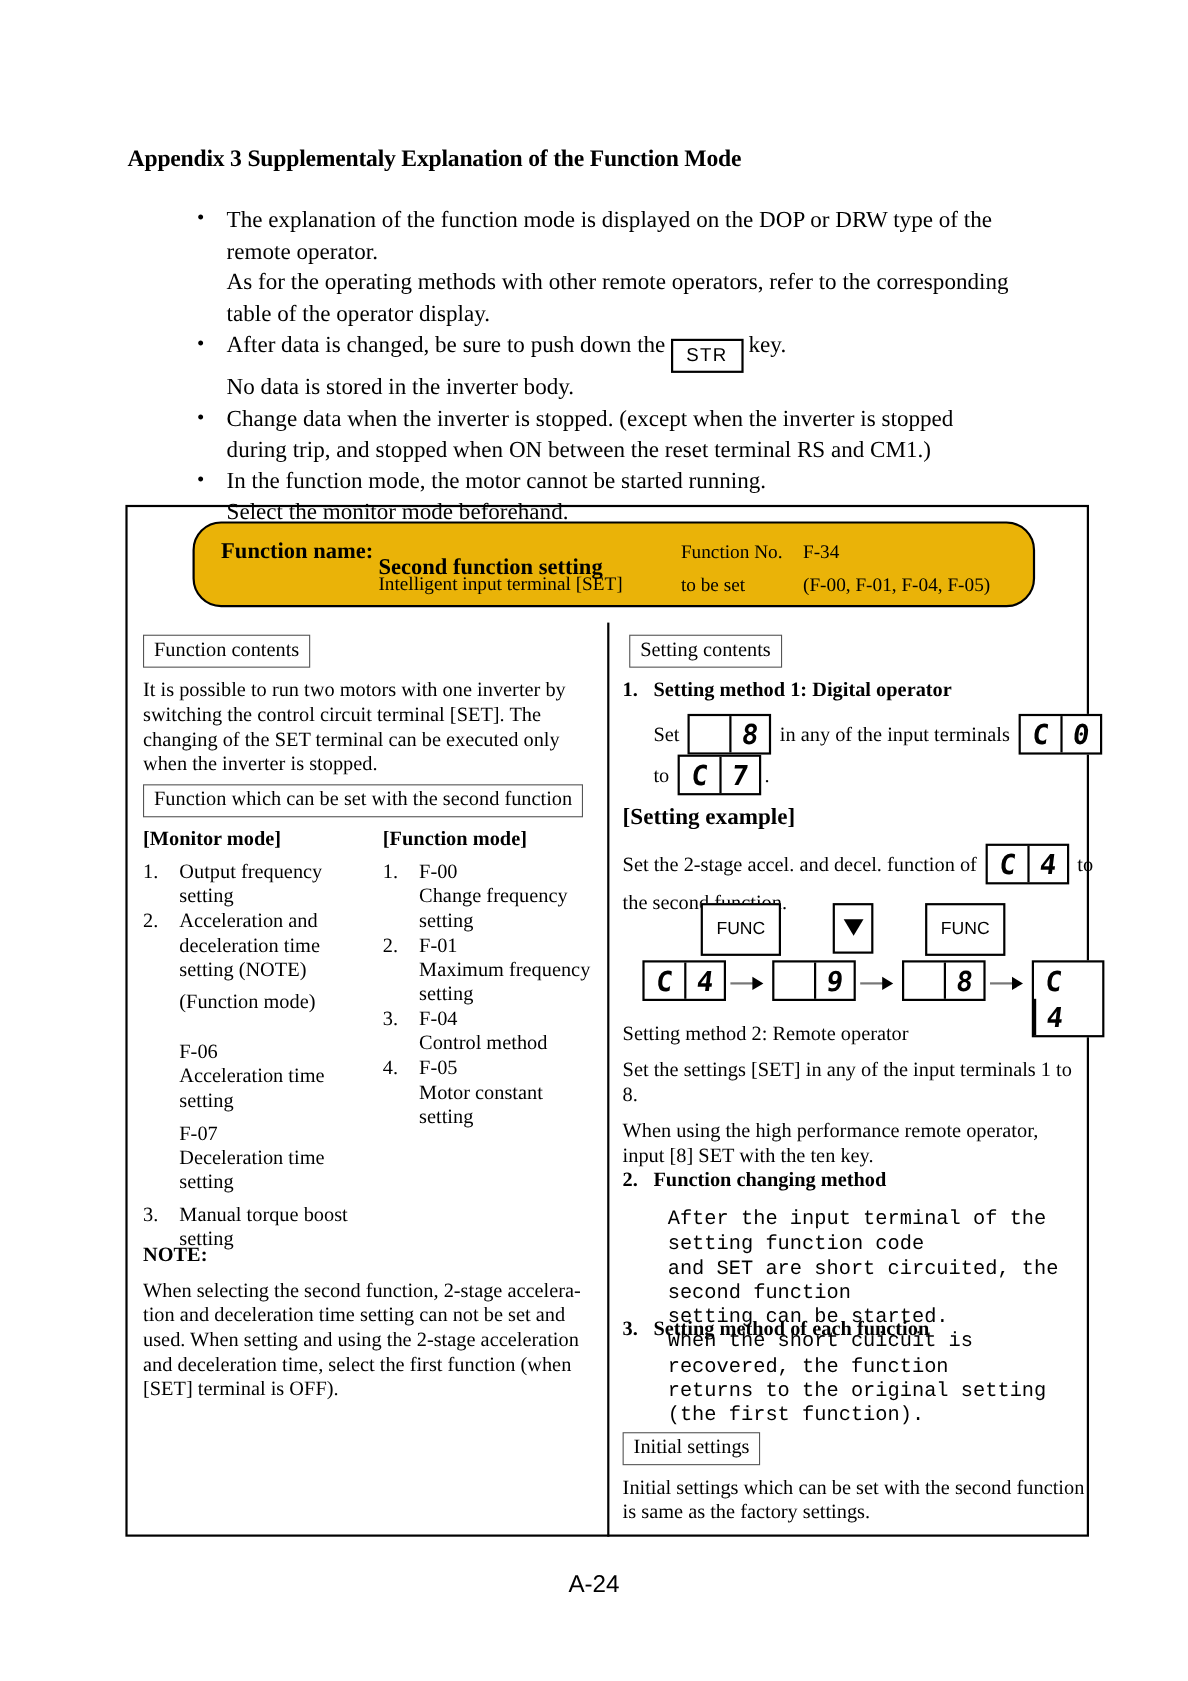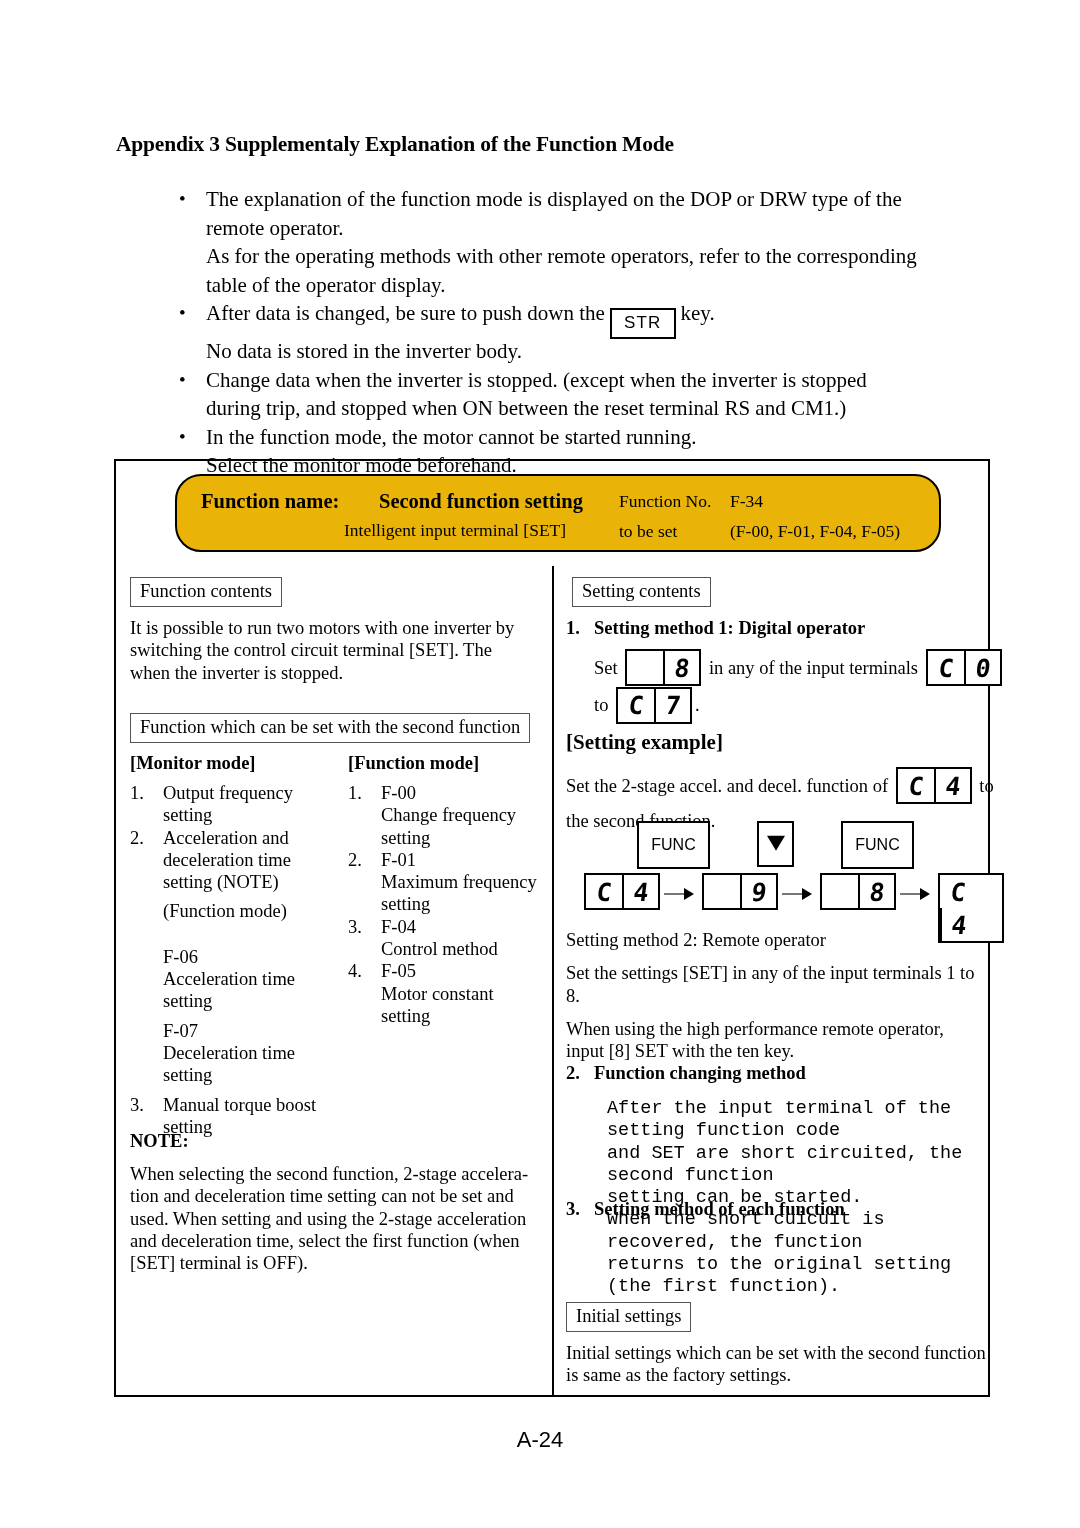--- a/index.html
+++ b/index.html
@@ -98,25 +98,24 @@
     position: absolute;
     left: 24px;
     top: 14px;
     font-size: 20.5px;
     font-weight: bold;
     white-space: nowrap;
   }
   .fn-value {
     position: absolute;
     left: 167px;
-    top: 14px;
+    top: 29px;
     font-size: 20.5px;
     font-weight: bold;
     white-space: nowrap;
-    margin-left: 35px;
   }
   .fn-sub {
     position: absolute;
     left: 167px;
     top: 44px;
     font-size: 17.5px;
     white-space: nowrap;
   }
   .fn-no-label {
     position: absolute;
@@ -338,20 +337,21 @@
     <span class="fn-codes">(F-00, F-01, F-04, F-05)</span>
   </div>
 
   <div class="tb" style="left:14px; top:116px;">
     <span class="cap-box">Function contents</span>
   </div>
 
   <div class="tb body-text" style="left:14px; top:156px; width:412px;">
     <div>It is possible to run two motors with one inverter by</div>
     <div>switching the control circuit terminal [SET].  The</div>
+    <div>changing of the SET terminal can be executed only</div>
     <div>when the inverter is stopped.</div>
   </div>
 
   <div class="tb" style="left:14px; top:252px;">
     <span class="cap-box">Function which can be set with the second function</span>
   </div>
 
   <div class="modes">
 
     <div class="mode-col" style="left:0px; width:218px;">

